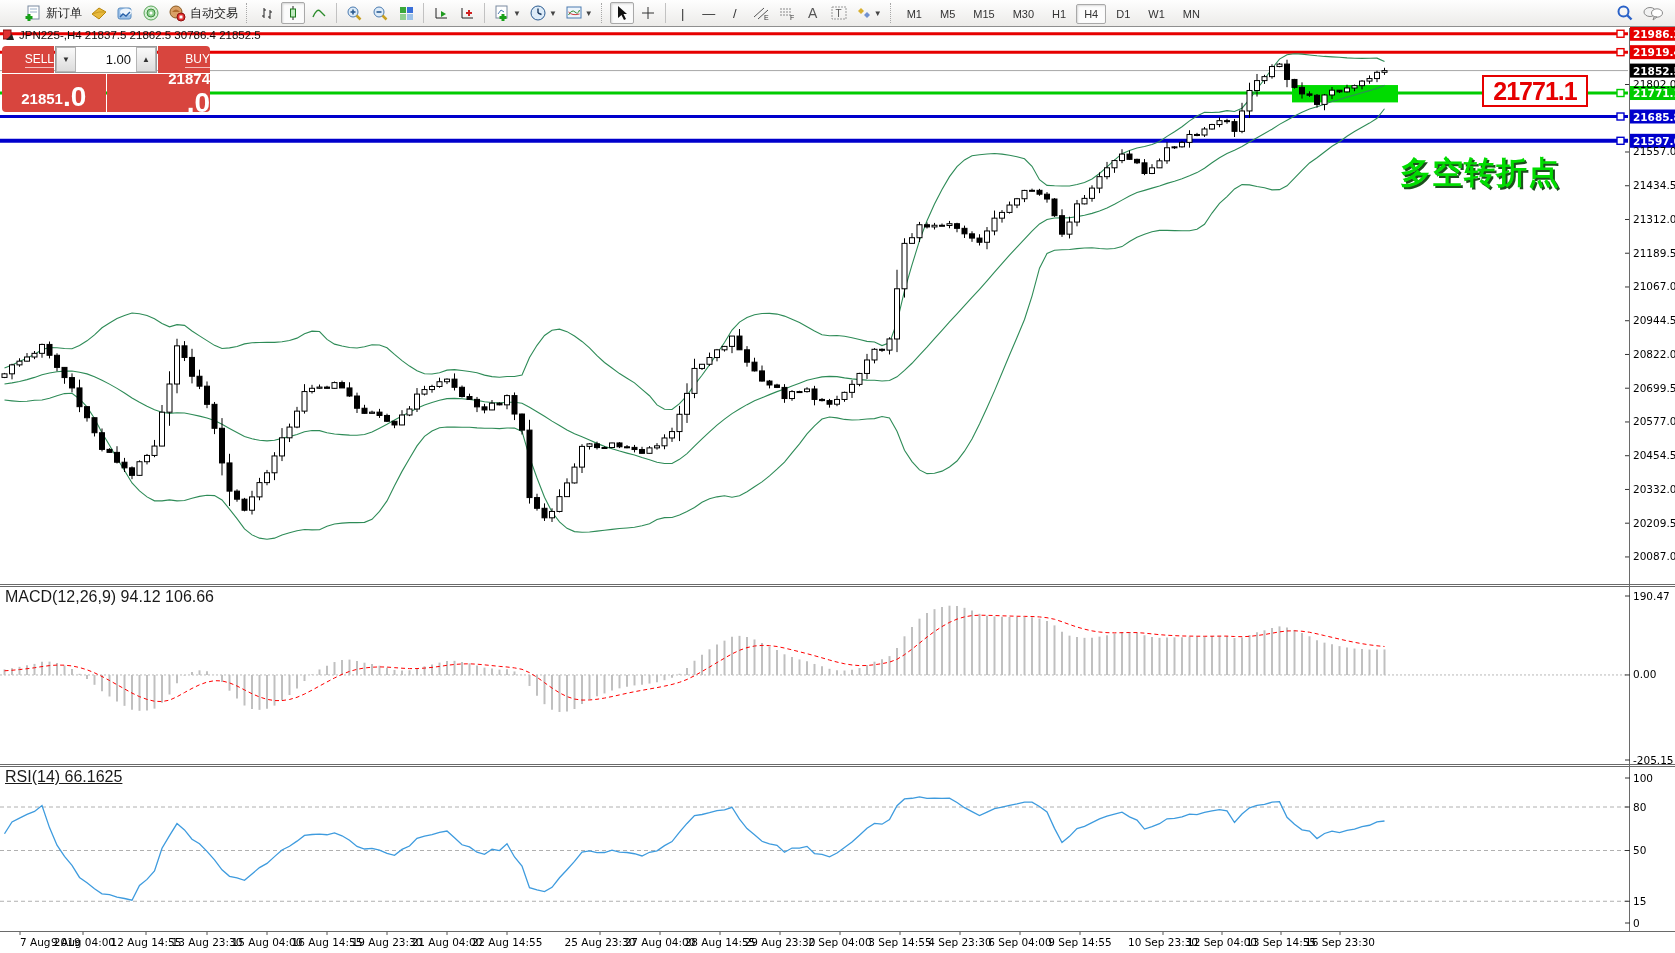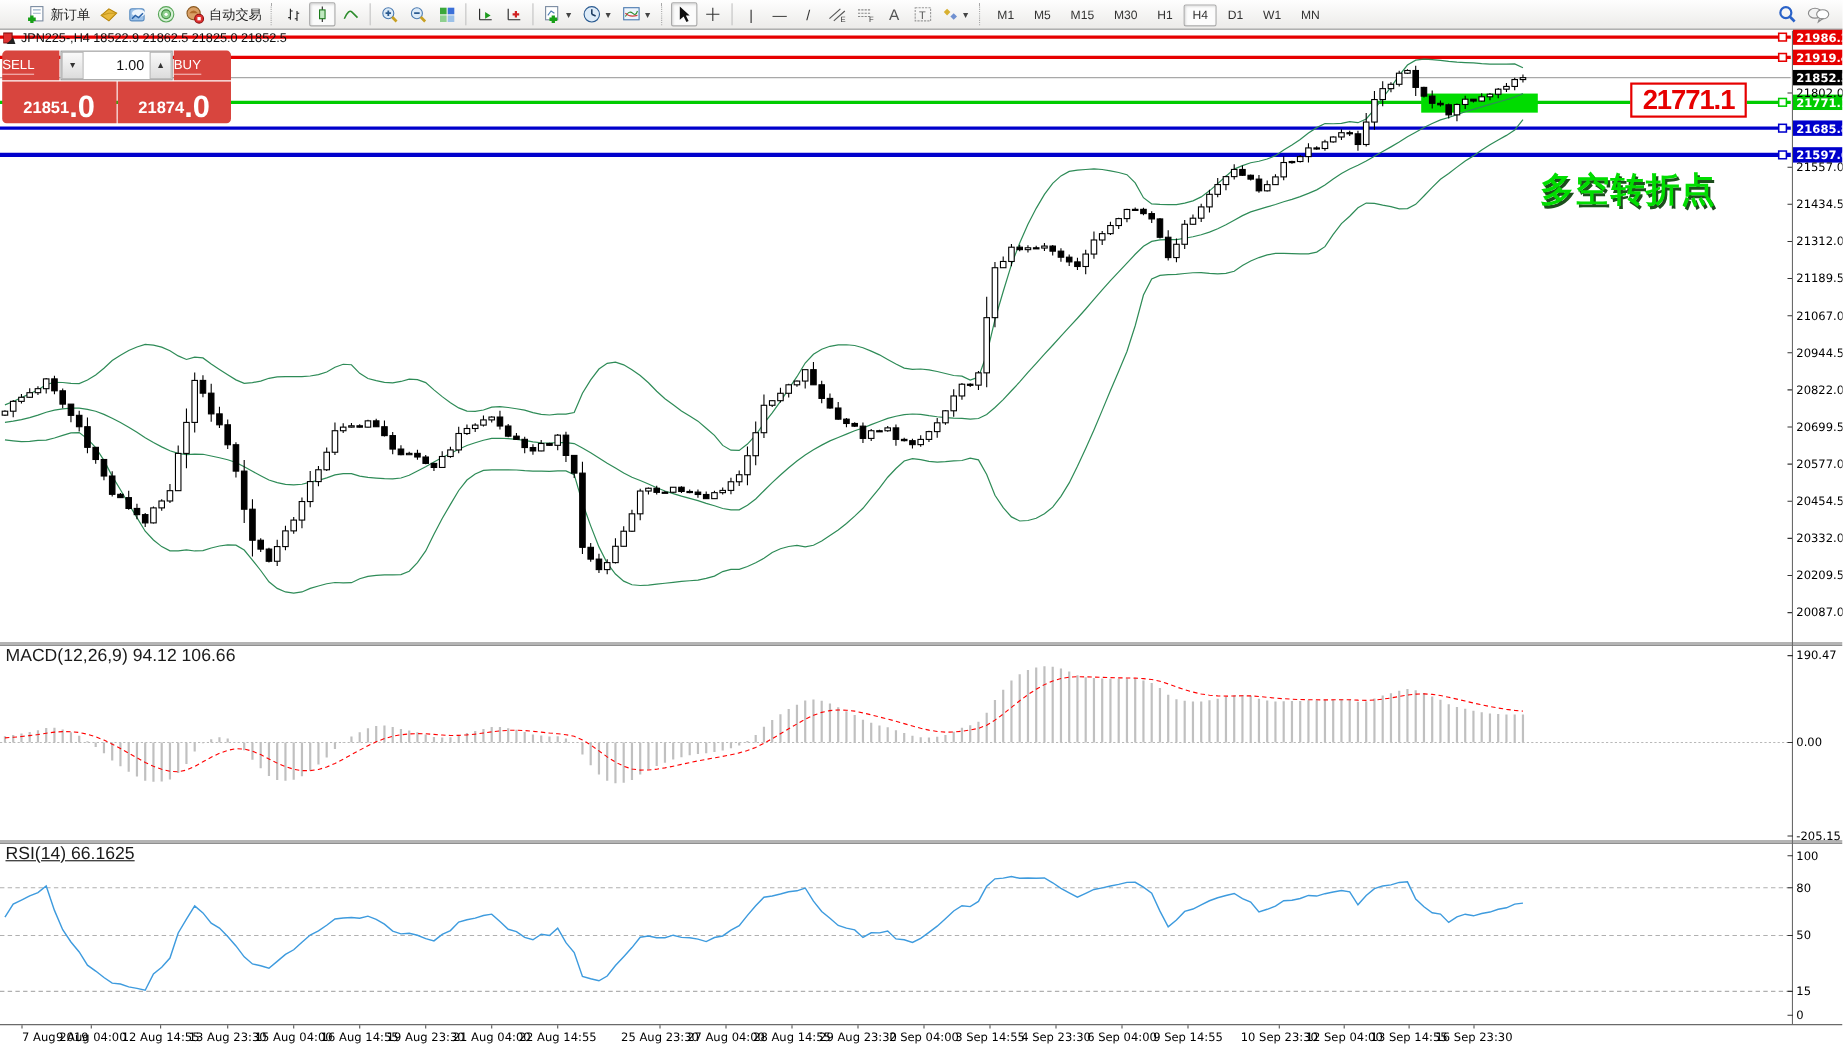--- a/index.html
+++ b/index.html
@@ -27,35 +27,35 @@
   #macd-label,#rsi-label{position:absolute;left:5px;z-index:10;font-size:16px;color:#1a1a1a;}
   #macd-label{top:588px;} #rsi-label{top:768px;text-decoration:underline;}
   #annotation{position:absolute;left:1400px;top:152px;z-index:10;font-size:31px;font-weight:bold;
     color:#00dd00;text-shadow:2px 2px 0 #1d4d1d;letter-spacing:1px;white-space:nowrap;}
   #price-tag{position:absolute;left:1482px;top:75px;width:102px;height:28px;z-index:10;
     border:2px solid #e60000;background:#fff;color:#e60000;font-size:25px;font-weight:bold;
     display:flex;align-items:center;justify-content:center;letter-spacing:-1px;}
   
   #oneclick{position:absolute;left:2px;top:46px;width:208px;z-index:20;font-family:"Liberation Sans",sans-serif;}
   #oc-row1{display:flex;height:27px;gap:1px;}
-  .oc-btn{background:#d8453e;color:#fff;display:flex;align-items:center;justify-content:flex-start;
+  .oc-btn{background:#d8453e;color:#fff;display:flex;align-items:center;justify-content:flex-end;
     font-size:12px;width:52px;}
   .oc-btn span{border-bottom:1px solid #f4bcbc;padding-bottom:1px;}
   #oc-sell{border-radius:4px 0 0 0;}
   #oc-buy{border-radius:0 4px 0 0;}
   #oc-vol{flex:1;display:flex;background:#fff;border:1px solid #9a9a9a;box-sizing:border-box;}
   .oc-spin{width:20px;background:linear-gradient(#fafafa,#dcdcdc);border:1px solid #b5b5b5;
     display:flex;align-items:center;justify-content:center;font-size:8px;color:#333;box-sizing:border-box;}
   #oc-vol-value{flex:1;display:flex;align-items:center;justify-content:flex-end;padding-right:5px;
     font-size:13px;color:#111;}
   #oc-row2{display:flex;height:38px;gap:1px;margin-top:1px;}
   .oc-price{background:#d8453e;color:#fff;flex:1;display:flex;align-items:flex-end;justify-content:center;
     padding-bottom:2px;}
   #oc-price-sell{border-radius:0 0 0 4px;}
-  #oc-price-buy{border-radius:0 0 4px 0;}
+  #oc-price-buy{border-radius:0 0 4px 0;flex-direction:column;}
   .oc-price .main{font-size:15px;font-weight:bold;line-height:22px;}
   .oc-price .pip{font-size:28px;font-weight:bold;line-height:26px;}
 </style>
 </head>
 <body>
 
 <div id="toolbar">
   <div class="tb-btn">
     <svg width="18" height="18">
       <rect x="4" y="2" width="11" height="13" fill="#fff" stroke="#7a8aa0"></rect>
@@ -973,21 +973,21 @@
     <text x="1281" y="946" font-family="DejaVu Sans, Liberation Sans, sans-serif" font-size="10.5" fill="#000" text-anchor="middle">13 Sep 14:55</text>
     <line x1="1340" y1="932" x2="1340" y2="935" stroke="#555"></line>
     <text x="1340" y="946" font-family="DejaVu Sans, Liberation Sans, sans-serif" font-size="10.5" fill="#000" text-anchor="middle">16 Sep 23:30</text>
   </svg>
 
 <div id="title-row">
   <svg width="12" height="12">
     <rect x="0" y="1" width="8" height="9" fill="#e03030" stroke="#801010"></rect>
     <polygon points="3,11 9,5 11,11" fill="#222"></polygon>
   </svg>
-  <span>JPN225-,H4  18522.9 21862.5 21825.0 21852.5</span>
+  <span>JPN225-,H4  21837.5 21862.5 30786.4 21852.5</span>
 </div>
 
 <div id="oneclick">
   <div id="oc-row1">
     <div class="oc-btn" id="oc-sell">
         <span>SELL</span>
       </div>
     <div id="oc-vol">
       <div class="oc-spin">
           <span>▼</span>

